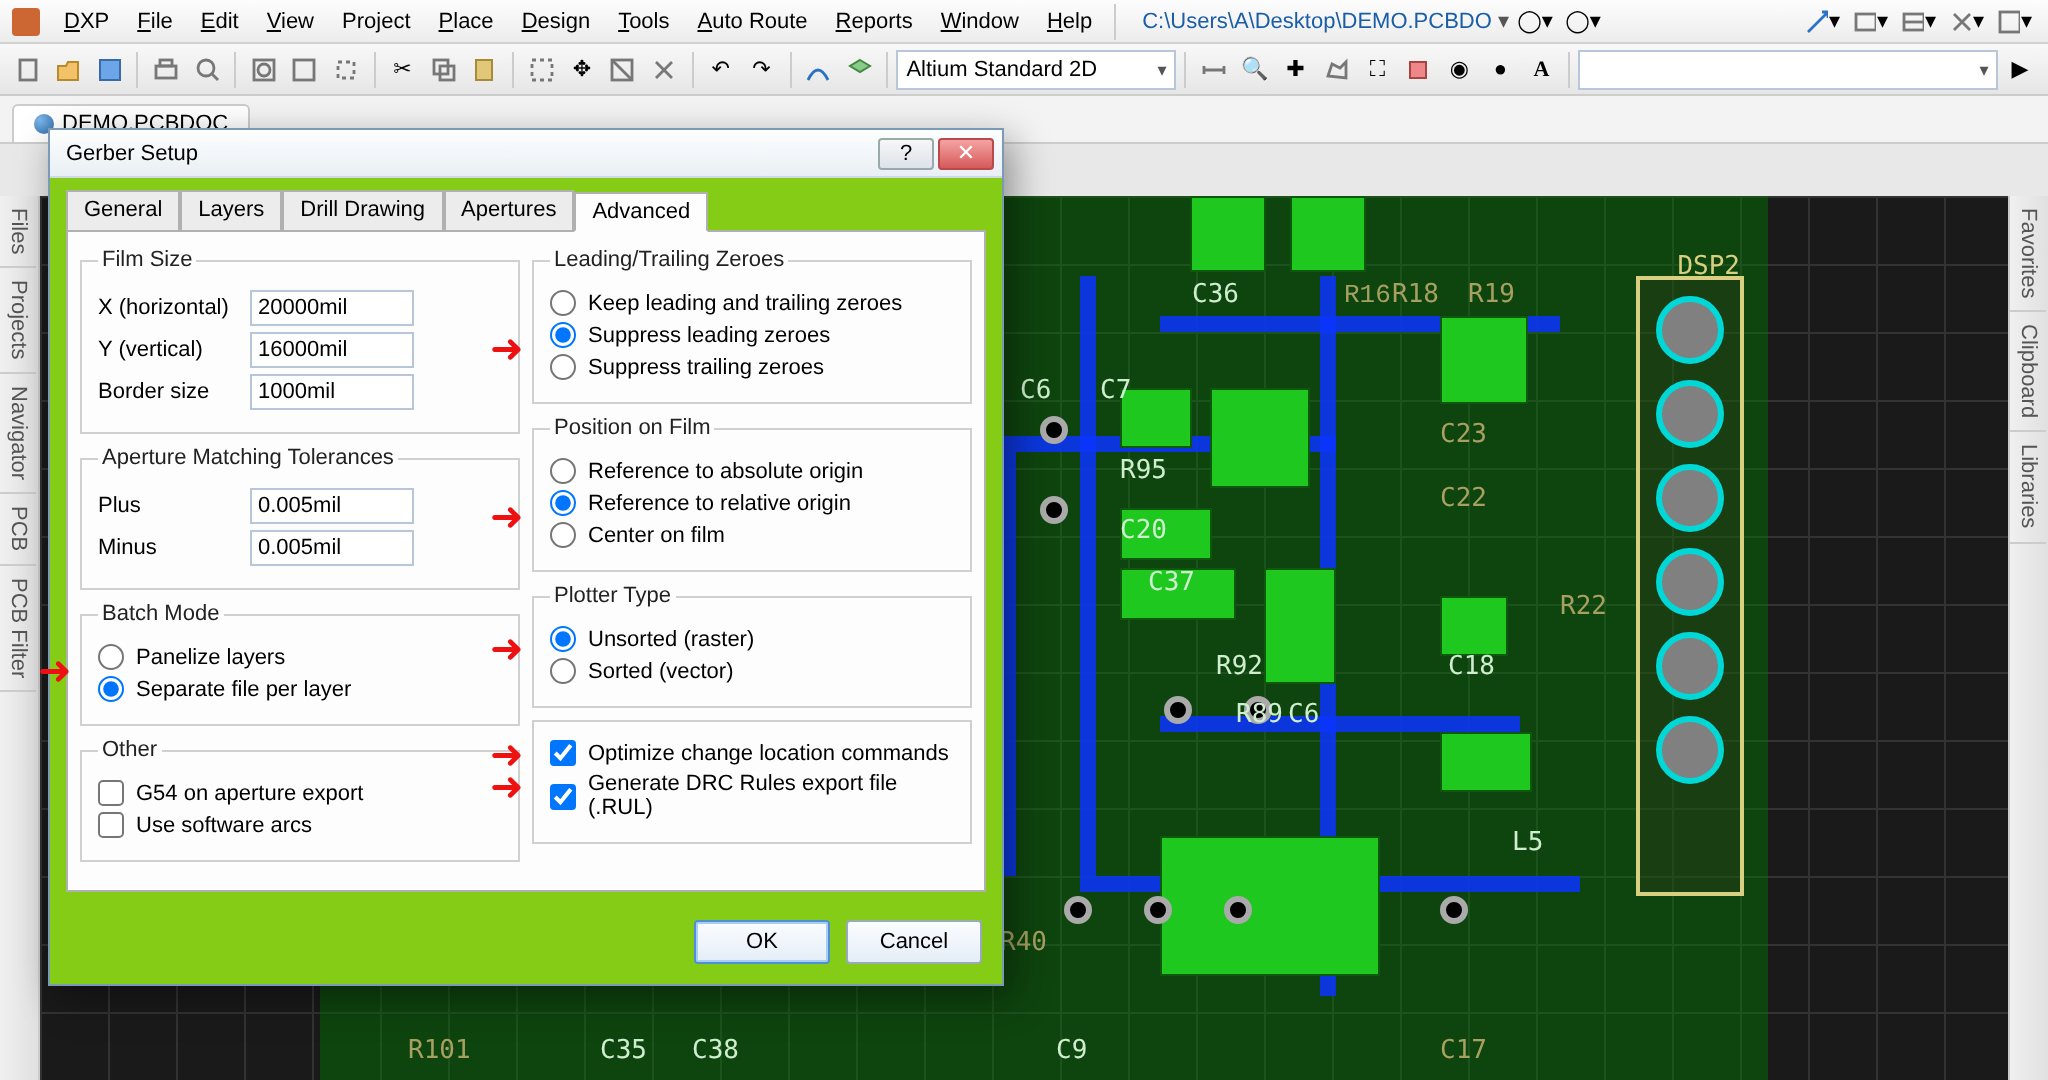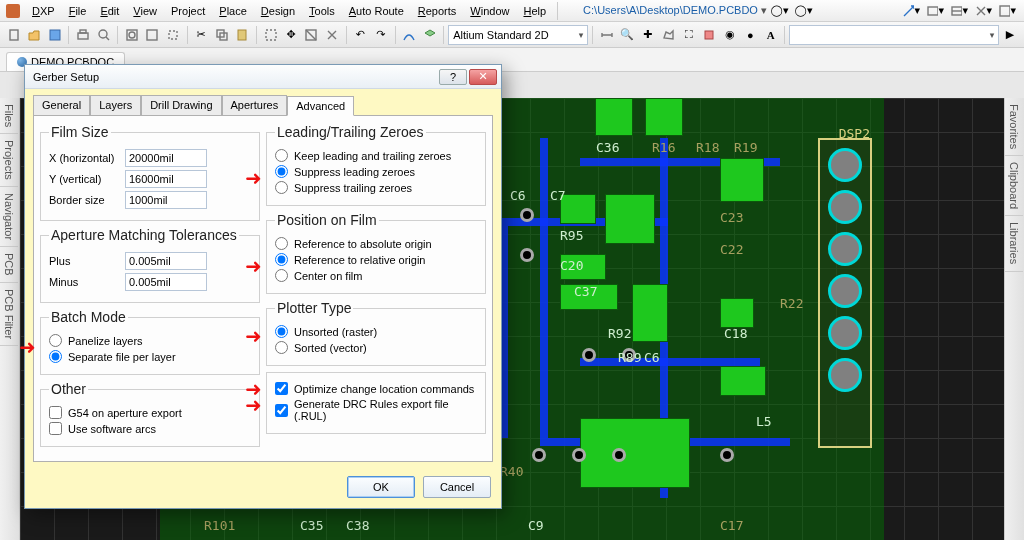--- a/index.html
+++ b/index.html
@@ -1,21 +1,21 @@
 <!DOCTYPE html>
 <html><head>
 <meta charset="utf-8">
 <style>
   * { box-sizing: border-box; margin: 0; padding: 0; font-family: "Segoe UI", Tahoma, sans-serif; font-size: 11px; }
   body { background: #e8e8e8; width: 1024px; height: 540px; overflow: hidden; position: relative; }
   .menubar { background: linear-gradient(#fdfdfd,#ececec); height: 22px; display:flex; align-items:center; padding: 0 6px; border-bottom:1px solid #d0d0d0; gap:2px;}
   .menubar .logo { width:14px; height:14px; background:#c63; border-radius:2px; margin-right:4px;}
   .menu-item { padding: 2px 6px; cursor:pointer; }
   .menu-item u { text-decoration: underline; }
-  .path { margin-left: 20px; color:#555; }
+  .path { margin-left: 8px; color:#555; }
   .path .seg { color:#1a5ea8; }
   .menubar .spacer { flex:1; }
   .iconbtn { width:20px; height:18px; display:inline-flex; align-items:center; justify-content:center; border:1px solid transparent; border-radius:2px; margin:0 1px;}
   .toolbar, .toolbar2 { background:linear-gradient(#f8f8f8,#e6e6e6); height:26px; display:flex; align-items:center; padding:0 4px; border-bottom:1px solid #ccc; gap:1px;}
   .sep { width:1px; height:18px; background:#ccc; margin:0 3px;}
   .dropdown { height:20px; border:1px solid #b7c6d8; background:#fff; display:flex; align-items:center; padding:0 18px 0 4px; position:relative; min-width:60px;text-align:center;}
   .dropdown::after { content:"▾"; position:absolute; right:4px; color:#555; font-size:9px;}
   .dropdown.wide{min-width:140px;}
   .dropdown.xwide{min-width:210px;}
   .tabbar { background:#f3f3f3; height:24px; border-bottom:1px solid #ccc; display:flex; align-items:flex-end; padding-left:6px;}
@@ -31,33 +31,33 @@
     background-image: linear-gradient(#333 1px, transparent 1px), linear-gradient(90deg,#333 1px, transparent 1px);
     background-size: 34px 34px; }
   .board { position:absolute; left:140px; top:0; right:120px; bottom:0; background:rgba(0,120,0,0.45); }
   .trace { position:absolute; background:#0a34ff; opacity:.85; }
   .comp { position:absolute; background:#1ec81e; border:1px solid #0b580b; }
   .hole { position:absolute; width:14px; height:14px; background:#000; border:3px solid #aaa; border-radius:50%;}
   .silkt { position:absolute; color:#cfeecf; font-size:13px; font-family:monospace; }
   .dsp2 { position:absolute; right:132px; top:40px; width:54px; height:310px; border:2px solid #d8d080; background:rgba(50,50,30,.3);}
   .dsp2 .tpad{ width:34px; height:34px; margin:8px auto; background:#808080; border:3px solid #00d8d8; border-radius:50%; display:block;}
   
-  .dialog { position:absolute; left:24px; top:64px; width:478px; background:#fef9c3; border:1px solid #7a9ab5; box-shadow:4px 6px 18px rgba(0,0,0,.4);}
+  .dialog { position:absolute; left:24px; top:64px; width:478px; background:#84cc16; border:1px solid #7a9ab5; box-shadow:4px 6px 18px rgba(0,0,0,.4);}
   .titlebar{ background:linear-gradient(#fdfefe,#e9eff5); height:24px; display:flex; align-items:center; padding:0 4px 0 8px; border-bottom:1px solid #cfd9e4;}
   .titlebar .spacer{flex:1}
   .winbtn{ width:28px;height:16px;border:1px solid #9aa;background:linear-gradient(#f6f6f6,#dde3ea);display:flex;align-items:center;justify-content:center;margin-left:2px;border-radius:2px;cursor:pointer;}
   .winbtn.close{background:linear-gradient(#f5a3a3,#d65a5a);color:#fff;border-color:#b84a4a;}
   .tabs { display:flex; padding:6px 8px 0 8px; gap:0;}
   .tab { padding:3px 8px; border:1px solid #b0b0b0; background:#ececec; cursor:pointer; border-bottom:0; }
   .tab.active{ background:#fdfdfd; border-bottom:1px solid #fdfdfd; position:relative; top:1px;}
   .pane { margin:0 8px 8px 8px; border:1px solid #b0b0b0; background:#fdfdfd; padding:8px 6px;}
   .cols{ display:flex; gap:6px;}
   .col{ flex:1;}
   fieldset{ border:1px solid #d0d0d0; padding:6px 8px 8px 8px; margin-bottom:6px; }
-  legend{ color:#222; padding:0 2px; font-size:14px;}
+  legend{ color:#222; padding:0 2px; font-size:11px;}
   .row{ display:flex; align-items:center; margin:3px 0; gap:6px;}
   .row label{ min-width:70px;}
   input[type=text]{ width:82px; height:18px; border:1px solid #b7c6d8; padding:1px 3px; background:#fff;}
   .radio,.check{ display:flex; align-items:center; gap:6px; margin:3px 0;}
   .btnrow{ display:flex; justify-content:flex-end; gap:8px; padding:6px 10px 10px 0;}
   button.dlg{ min-width:68px; height:22px; border:1px solid #9ab; background:linear-gradient(#fbfdff,#e4edf6); border-radius:2px; cursor:pointer;}
   button.dlg.primary{ border-color:#4d90d9; box-shadow:0 0 0 1px #a9cef3 inset;}
   .arrow { position:absolute; color:#e11; font-size:20px; pointer-events:none;}
   svg.tinyicon{width:14px;height:14px;}
   .grey{stroke:#777;fill:none;stroke-width:1.4;}
@@ -282,21 +282,21 @@
     <div class="dsp2">
       <span class="tpad"></span>
         <span class="tpad"></span>
         <span class="tpad"></span>
       <span class="tpad"></span>
         <span class="tpad"></span>
         <span class="tpad"></span>
     </div>
 
     <div class="silkt" style="left:576px;top:42px;">C36</div>
-    <div class="silkt" style="left:632px;top:42px;color:#a7a060;">R16</div>
+    <div class="silkt" style="left:652px;top:42px;color:#a7a060;font-family:Liberation Mono, monospace;">R16</div>
     <div class="silkt" style="left:676px;top:42px;color:#a7a060;">R18</div>
     <div class="silkt" style="left:714px;top:42px;color:#a7a060;">R19</div>
     <div class="silkt" style="right:134px;top:28px;color:#d8d080;">DSP2</div>
     <div class="silkt" style="left:490px;top:90px;">C6</div>
     <div class="silkt" style="left:530px;top:90px;">C7</div>
     <div class="silkt" style="left:540px;top:130px;">R95</div>
     <div class="silkt" style="left:700px;top:112px;color:#a7a060;">C23</div>
     <div class="silkt" style="left:540px;top:160px;">C20</div>
     <div class="silkt" style="left:554px;top:186px;">C37</div>
     <div class="silkt" style="left:700px;top:144px;color:#a7a060;">C22</div>

